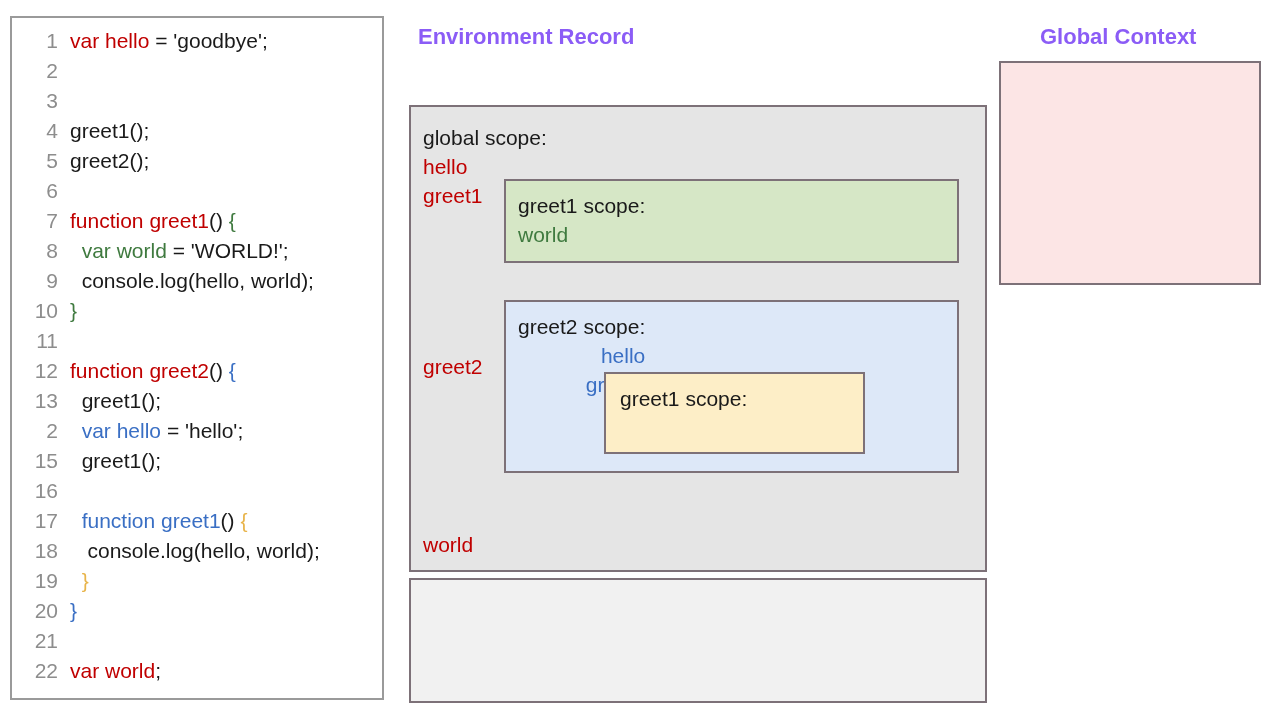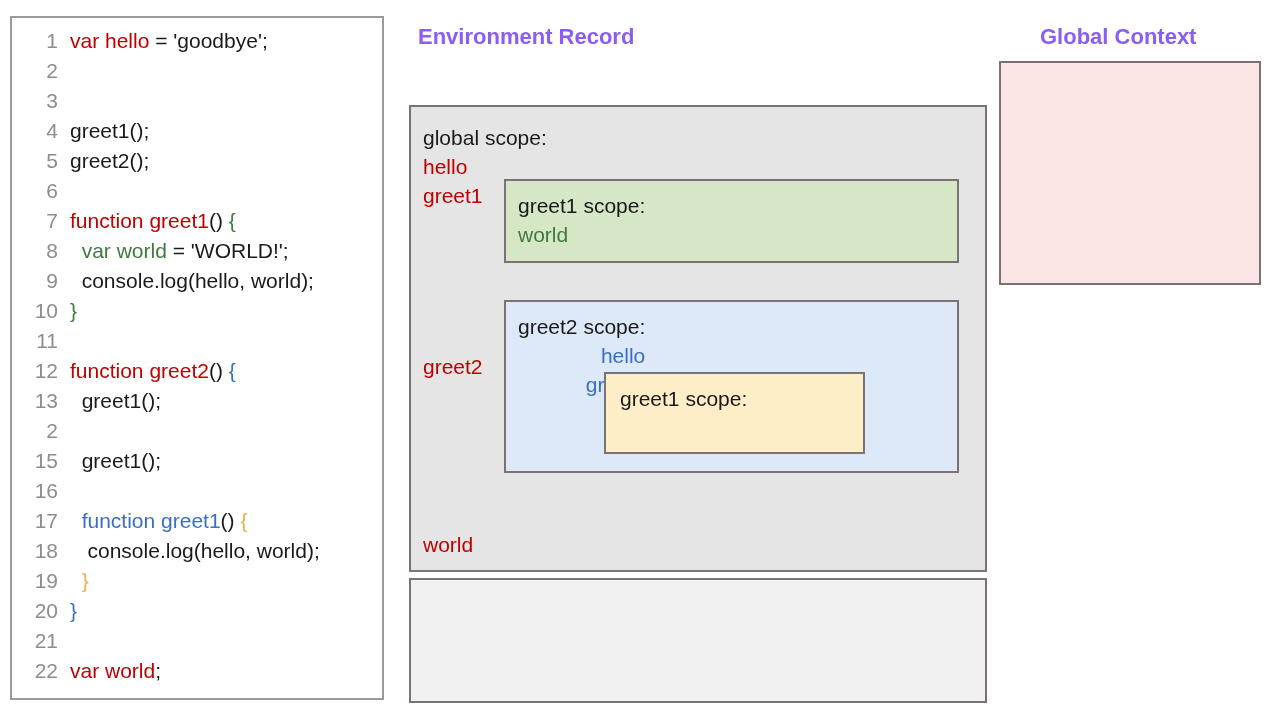--- a/index.html
+++ b/index.html
@@ -221,21 +221,21 @@
         <div class="code-line"><span class="gutter">4</span><span class="code-text"><span class="tok-plain">greet1();</span></span></div>
         <div class="code-line"><span class="gutter">5</span><span class="code-text"><span class="tok-plain">greet2();</span></span></div>
         <div class="code-line"><span class="gutter">6</span><span class="code-text"></span></div>
         <div class="code-line"><span class="gutter">7</span><span class="code-text"><span class="tok-red">function greet1</span><span class="tok-plain">() </span><span class="tok-brace-g">{</span></span></div>
         <div class="code-line"><span class="gutter">8</span><span class="code-text"><span class="tok-plain">  </span><span class="tok-green">var world</span><span class="tok-plain"> = 'WORLD!';</span></span></div>
         <div class="code-line"><span class="gutter">9</span><span class="code-text"><span class="tok-plain">  </span><span class="tok-plain">console.log(hello, world);</span></span></div>
         <div class="code-line"><span class="gutter">10</span><span class="code-text"><span class="tok-brace-g">}</span></span></div>
         <div class="code-line"><span class="gutter">11</span><span class="code-text"></span></div>
         <div class="code-line"><span class="gutter">12</span><span class="code-text"><span class="tok-red">function greet2</span><span class="tok-plain">() </span><span class="tok-brace-b">{</span></span></div>
         <div class="code-line"><span class="gutter">13</span><span class="code-text"><span class="tok-plain">  </span><span class="tok-plain">greet1();</span></span></div>
-        <div class="code-line"><span class="gutter">2</span></div>
+        <div class="code-line"><span class="gutter">2</span><span class="code-text"><span class="tok-plain">  </span><span class="tok-blue">var hello</span><span class="tok-plain"> = 'hello';</span></span></div>
         <div class="code-line"><span class="gutter">15</span><span class="code-text"><span class="tok-plain">  </span><span class="tok-plain">greet1();</span></span></div>
         <div class="code-line"><span class="gutter">16</span><span class="code-text"></span></div>
         <div class="code-line"><span class="gutter">17</span><span class="code-text"><span class="tok-plain">  </span><span class="tok-blue">function greet1</span><span class="tok-plain">() </span><span class="tok-orange">{</span></span></div>
         <div class="code-line"><span class="gutter">18</span><span class="code-text"><span class="tok-plain">  </span><span class="tok-plain"> console.log(hello, world);</span></span></div>
         <div class="code-line"><span class="gutter">19</span><span class="code-text"><span class="tok-plain">  </span><span class="tok-orange">}</span></span></div>
         <div class="code-line"><span class="gutter">20</span><span class="code-text"><span class="tok-brace-b">}</span></span></div>
         <div class="code-line"><span class="gutter">21</span><span class="code-text"></span></div>
         <div class="code-line"><span class="gutter">22</span><span class="code-text"><span class="tok-red">var world</span><span class="tok-plain">;</span></span></div>
       </div>
   </div>

